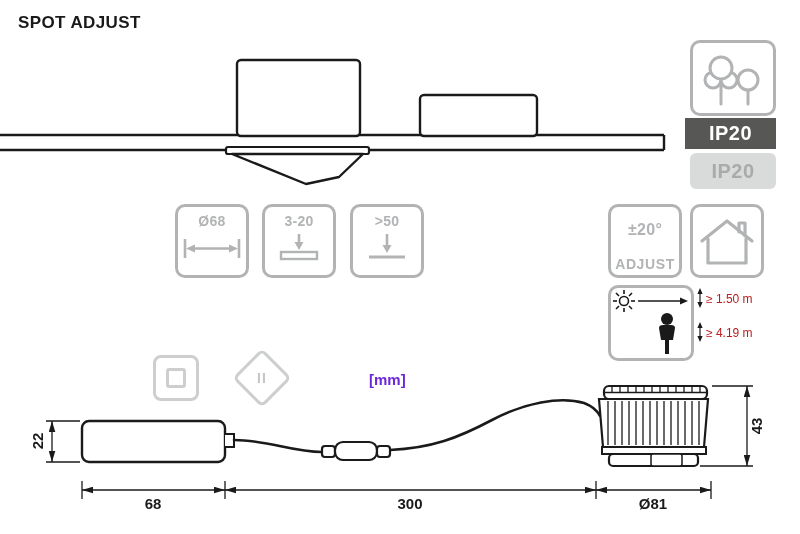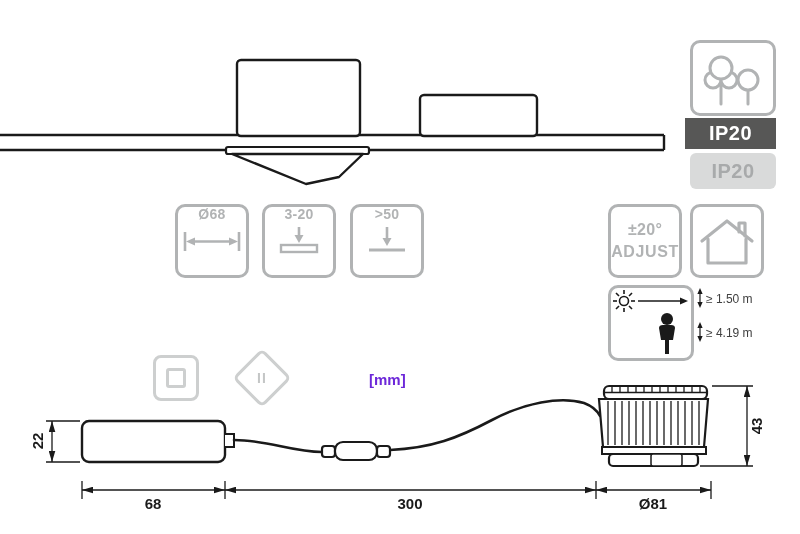--- a/index.html
+++ b/index.html
@@ -4,35 +4,35 @@
 <style>
   html,body{margin:0;padding:0;background:#fff;}
   .canvas{position:relative;width:800px;height:534px;background:#ffffff;overflow:hidden;
           font-family:"Liberation Sans",sans-serif;color:#1a1a1a;}
   .abs{position:absolute;}
   .title{left:18px;top:13px;font-size:17px;font-weight:bold;letter-spacing:.4px;}
 
   
   .spec-box{position:absolute;width:74px;height:74px;border:3px solid #b1b3b4;border-radius:10px;
             box-sizing:border-box;display:flex;flex-direction:column;align-items:center;color:#b1b3b4;}
-  .spec-label{font-size:14px;font-weight:bold;letter-spacing:.3px;line-height:1.1;}
-  .spec-caption{font-size:16px;font-weight:bold;letter-spacing:.6px;margin-top:4px;}
+  .spec-label{font-size:14px;font-weight:bold;margin-top:7px;letter-spacing:.3px;line-height:1.1;}
+  .spec-caption{font-size:14px;font-weight:bold;letter-spacing:.6px;margin-top:17px;}
 
   .trees-box{position:absolute;left:690px;top:40px;width:86px;height:76px;border:3px solid #b1b3b4;
              border-radius:10px;box-sizing:border-box;display:flex;align-items:center;justify-content:center;}
   .badge-dark{position:absolute;left:685px;top:118px;width:91px;height:31px;background:#575756;
               display:flex;align-items:center;justify-content:center;color:#ffffff;
               font-size:20px;font-weight:bold;letter-spacing:.5px;}
   .badge-light{position:absolute;left:690px;top:153px;width:86px;height:36px;background:#d9dada;border-radius:6px;
                display:flex;align-items:center;justify-content:center;color:#a8aaab;
                font-size:20px;font-weight:bold;letter-spacing:.5px;}
 
   .dist-box{position:absolute;left:608px;top:285px;width:86px;height:76px;border:3px solid #b1b3b4;
             border-radius:10px;box-sizing:border-box;}
-  .dist-text{position:absolute;font-size:12px;color:#404040;white-space:nowrap;}
+  .dist-text{position:absolute;font-size:12px;color:#b91c1c;white-space:nowrap;}
 
   .sq-outer{position:absolute;left:153px;top:355px;width:46px;height:46px;border:3px solid #cdcfcf;
             border-radius:8px;box-sizing:border-box;display:flex;align-items:center;justify-content:center;}
   .sq-inner{width:20px;height:20px;border:3px solid #cdcfcf;border-radius:3px;box-sizing:border-box;}
   .diamond{position:absolute;left:241px;top:357px;width:42px;height:42px;border:3px solid #cdcfcf;
            border-radius:6px;transform:rotate(45deg);box-sizing:border-box;
            display:flex;align-items:center;justify-content:center;}
   .diamond span{transform:rotate(-45deg);color:#c4c6c6;font-weight:bold;font-size:14px;letter-spacing:1px;}
 
   .mm-label{left:347px;top:371px;font-size:15px;font-weight:600;color:#6d28d9;margin-left:22px;}
@@ -140,20 +140,21 @@
 
     <g font-family="Liberation Sans, sans-serif" font-size="15" font-weight="bold" fill="#1a1a1a" text-anchor="middle">
       <text transform="translate(39 441) rotate(-90)" dominant-baseline="middle">22</text>
       <text x="153" y="509">68</text>
       <text x="410" y="509">300</text>
       <text x="653" y="509">Ø81</text>
       <text transform="translate(758 426) rotate(-90)" dominant-baseline="middle">43</text>
     </g>
   </svg>
 
+  <div class="abs title">SPOT ADJUST</div>
 
   <div class="trees-box">
     <svg width="64" height="60" viewBox="0 0 64 60">
       <g stroke="#b1b3b4" stroke-width="3" fill="#ffffff" stroke-linecap="round">
         <path d="M20,56 V36" fill="none"></path>
         <circle cx="12" cy="32" r="8"></circle>
         <circle cx="28" cy="32" r="8"></circle>
         <circle cx="20" cy="20" r="11"></circle>
         <path d="M47,56 V42" fill="none"></path>
         <circle cx="47" cy="32" r="10"></circle>

